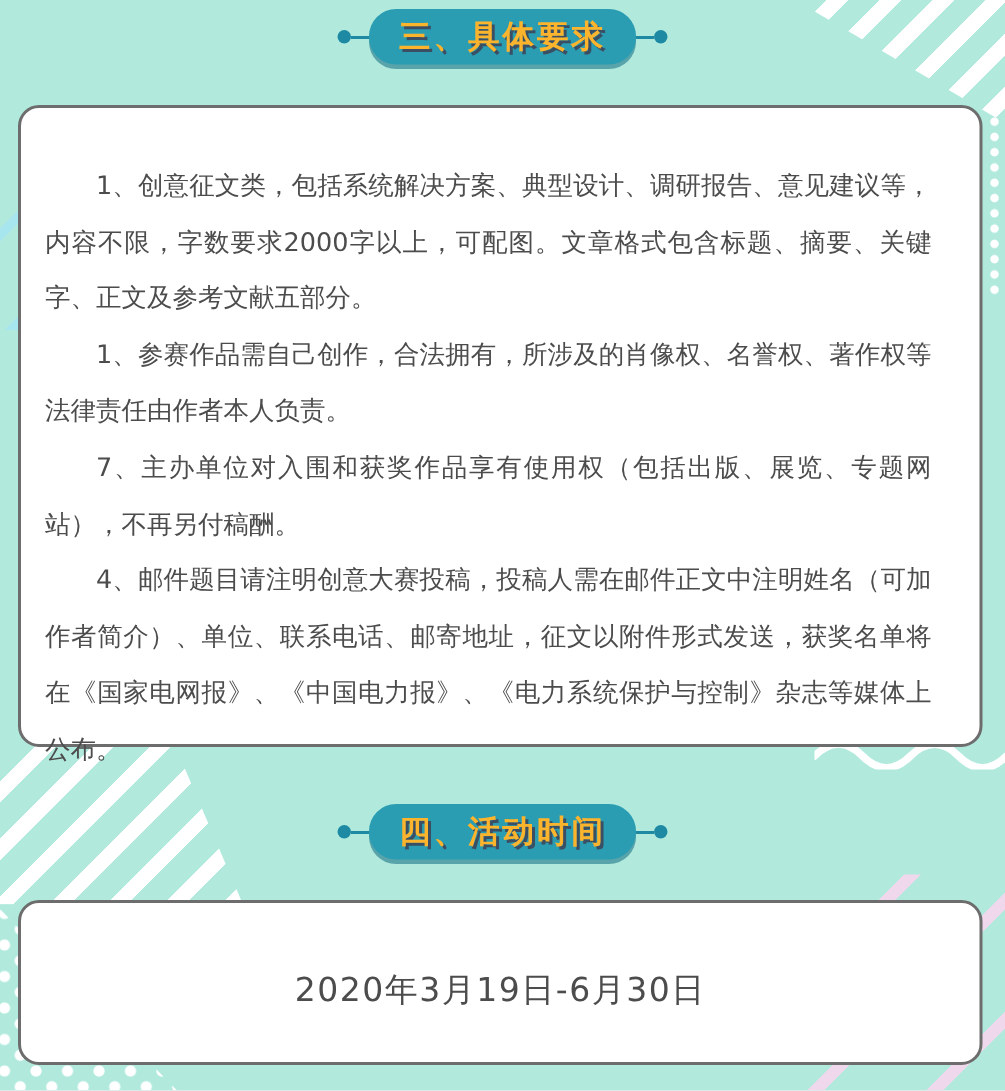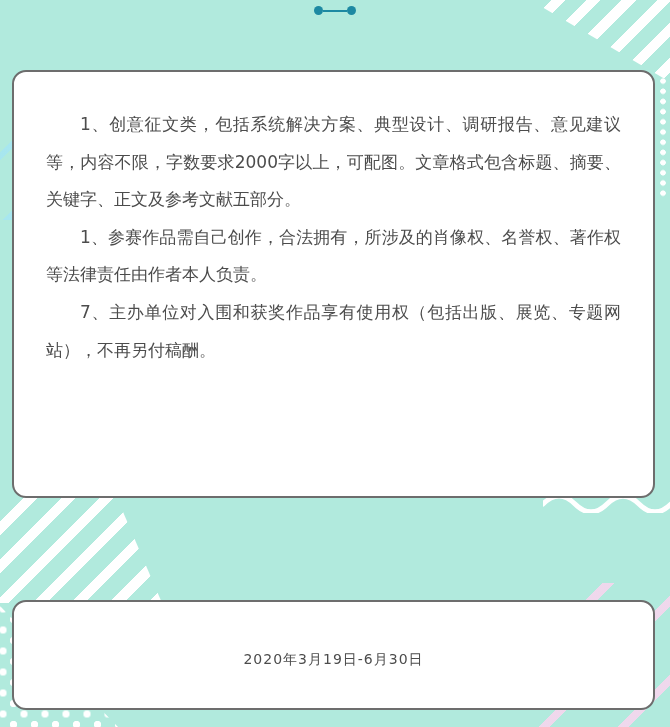--- a/index.html
+++ b/index.html
@@ -56,27 +56,27 @@
   }
   .pill-text{
     font-size:21px;font-weight:bold;color:#fcb42c;letter-spacing:2px;
     text-shadow:2px 2px 0 #3a4f63;white-space:nowrap;
   }
   
   .panel{
     position:absolute;left:12px;width:643px;background:#fff;
     border:2px solid #6d6d6d;border-radius:14px;box-sizing:border-box;z-index:2;
   }
-  .panel-1{top:70px;height:428px;padding:34px 32px 0 32px;}
+  .panel-1{top:70px;height:428px;padding:34px 32px 0 16px;}
   .panel-1 p{
     margin:0;font-size:17px;line-height:37.6px;color:#4c4c4c;
     text-indent:2em;text-align:justify;
   }
   .panel-2{top:600px;height:110px;display:flex;align-items:center;justify-content:center;padding-top:10px;}
-  .date-text{font-size:14px;color:#4c4c4c;letter-spacing:1px;}
+  .date-text{font-size:22px;color:#4c4c4c;letter-spacing:1px;}
 </style>
 </head>
 <body>
 
 <div class="poster">
 
   <div class="deco stripes-tl"></div>
   <div class="deco stripes-tr"></div>
   <div class="deco dots-right-col"></div>
   <div class="deco stripes-ml"></div>
@@ -84,30 +84,47 @@
     <path d="M0 13 Q16 -3 32 13 T64 13 T96 13 T128 13" fill="none" stroke="#ffffff" stroke-width="5" stroke-linecap="round"></path>
   </svg>
   <div class="deco dots-bl"></div>
   <div class="deco stripes-br"></div>
 
   <div class="badge badge-1">
     <span class="conn">
       <i class="c-dot"></i>
         <i class="c-line"></i>
     </span>
+    <span class="pill">
+      <span class="pill-text">三、具体要求</span>
+    </span>
     <span class="conn">
       <i class="c-line"></i>
         <i class="c-dot"></i>
     </span>
   </div>
 
   <div class="panel panel-1">
     <p>1、创意征文类，包括系统解决方案、典型设计、调研报告、意见建议等，内容不限，字数要求2000字以上，可配图。文章格式包含标题、摘要、关键字、正文及参考文献五部分。</p>
     <p>1、参赛作品需自己创作，合法拥有，所涉及的肖像权、名誉权、著作权等法律责任由作者本人负责。</p>
     <p>7、主办单位对入围和获奖作品享有使用权（包括出版、展览、专题网站），不再另付稿酬。</p>
+    <p>4、邮件题目请注明创意大赛投稿，投稿人需在邮件正文中注明姓名（可加作者简介）、单位、联系电话、邮寄地址，征文以附件形式发送，获奖名单将在《国家电网报》、《中国电力报》、《电力系统保护与控制》杂志等媒体上公布。</p>
   </div>
 
+  <div class="badge badge-2">
+    <span class="conn">
+      <i class="c-dot"></i>
+        <i class="c-line"></i>
+    </span>
+    <span class="pill">
+      <span class="pill-text">四、活动时间</span>
+    </span>
+    <span class="conn">
+      <i class="c-line"></i>
+        <i class="c-dot"></i>
+    </span>
+  </div>
 
   <div class="panel panel-2">
     <span class="date-text">2020年3月19日-6月30日</span>
   </div>
 
 </div>
 
 </body></html>

